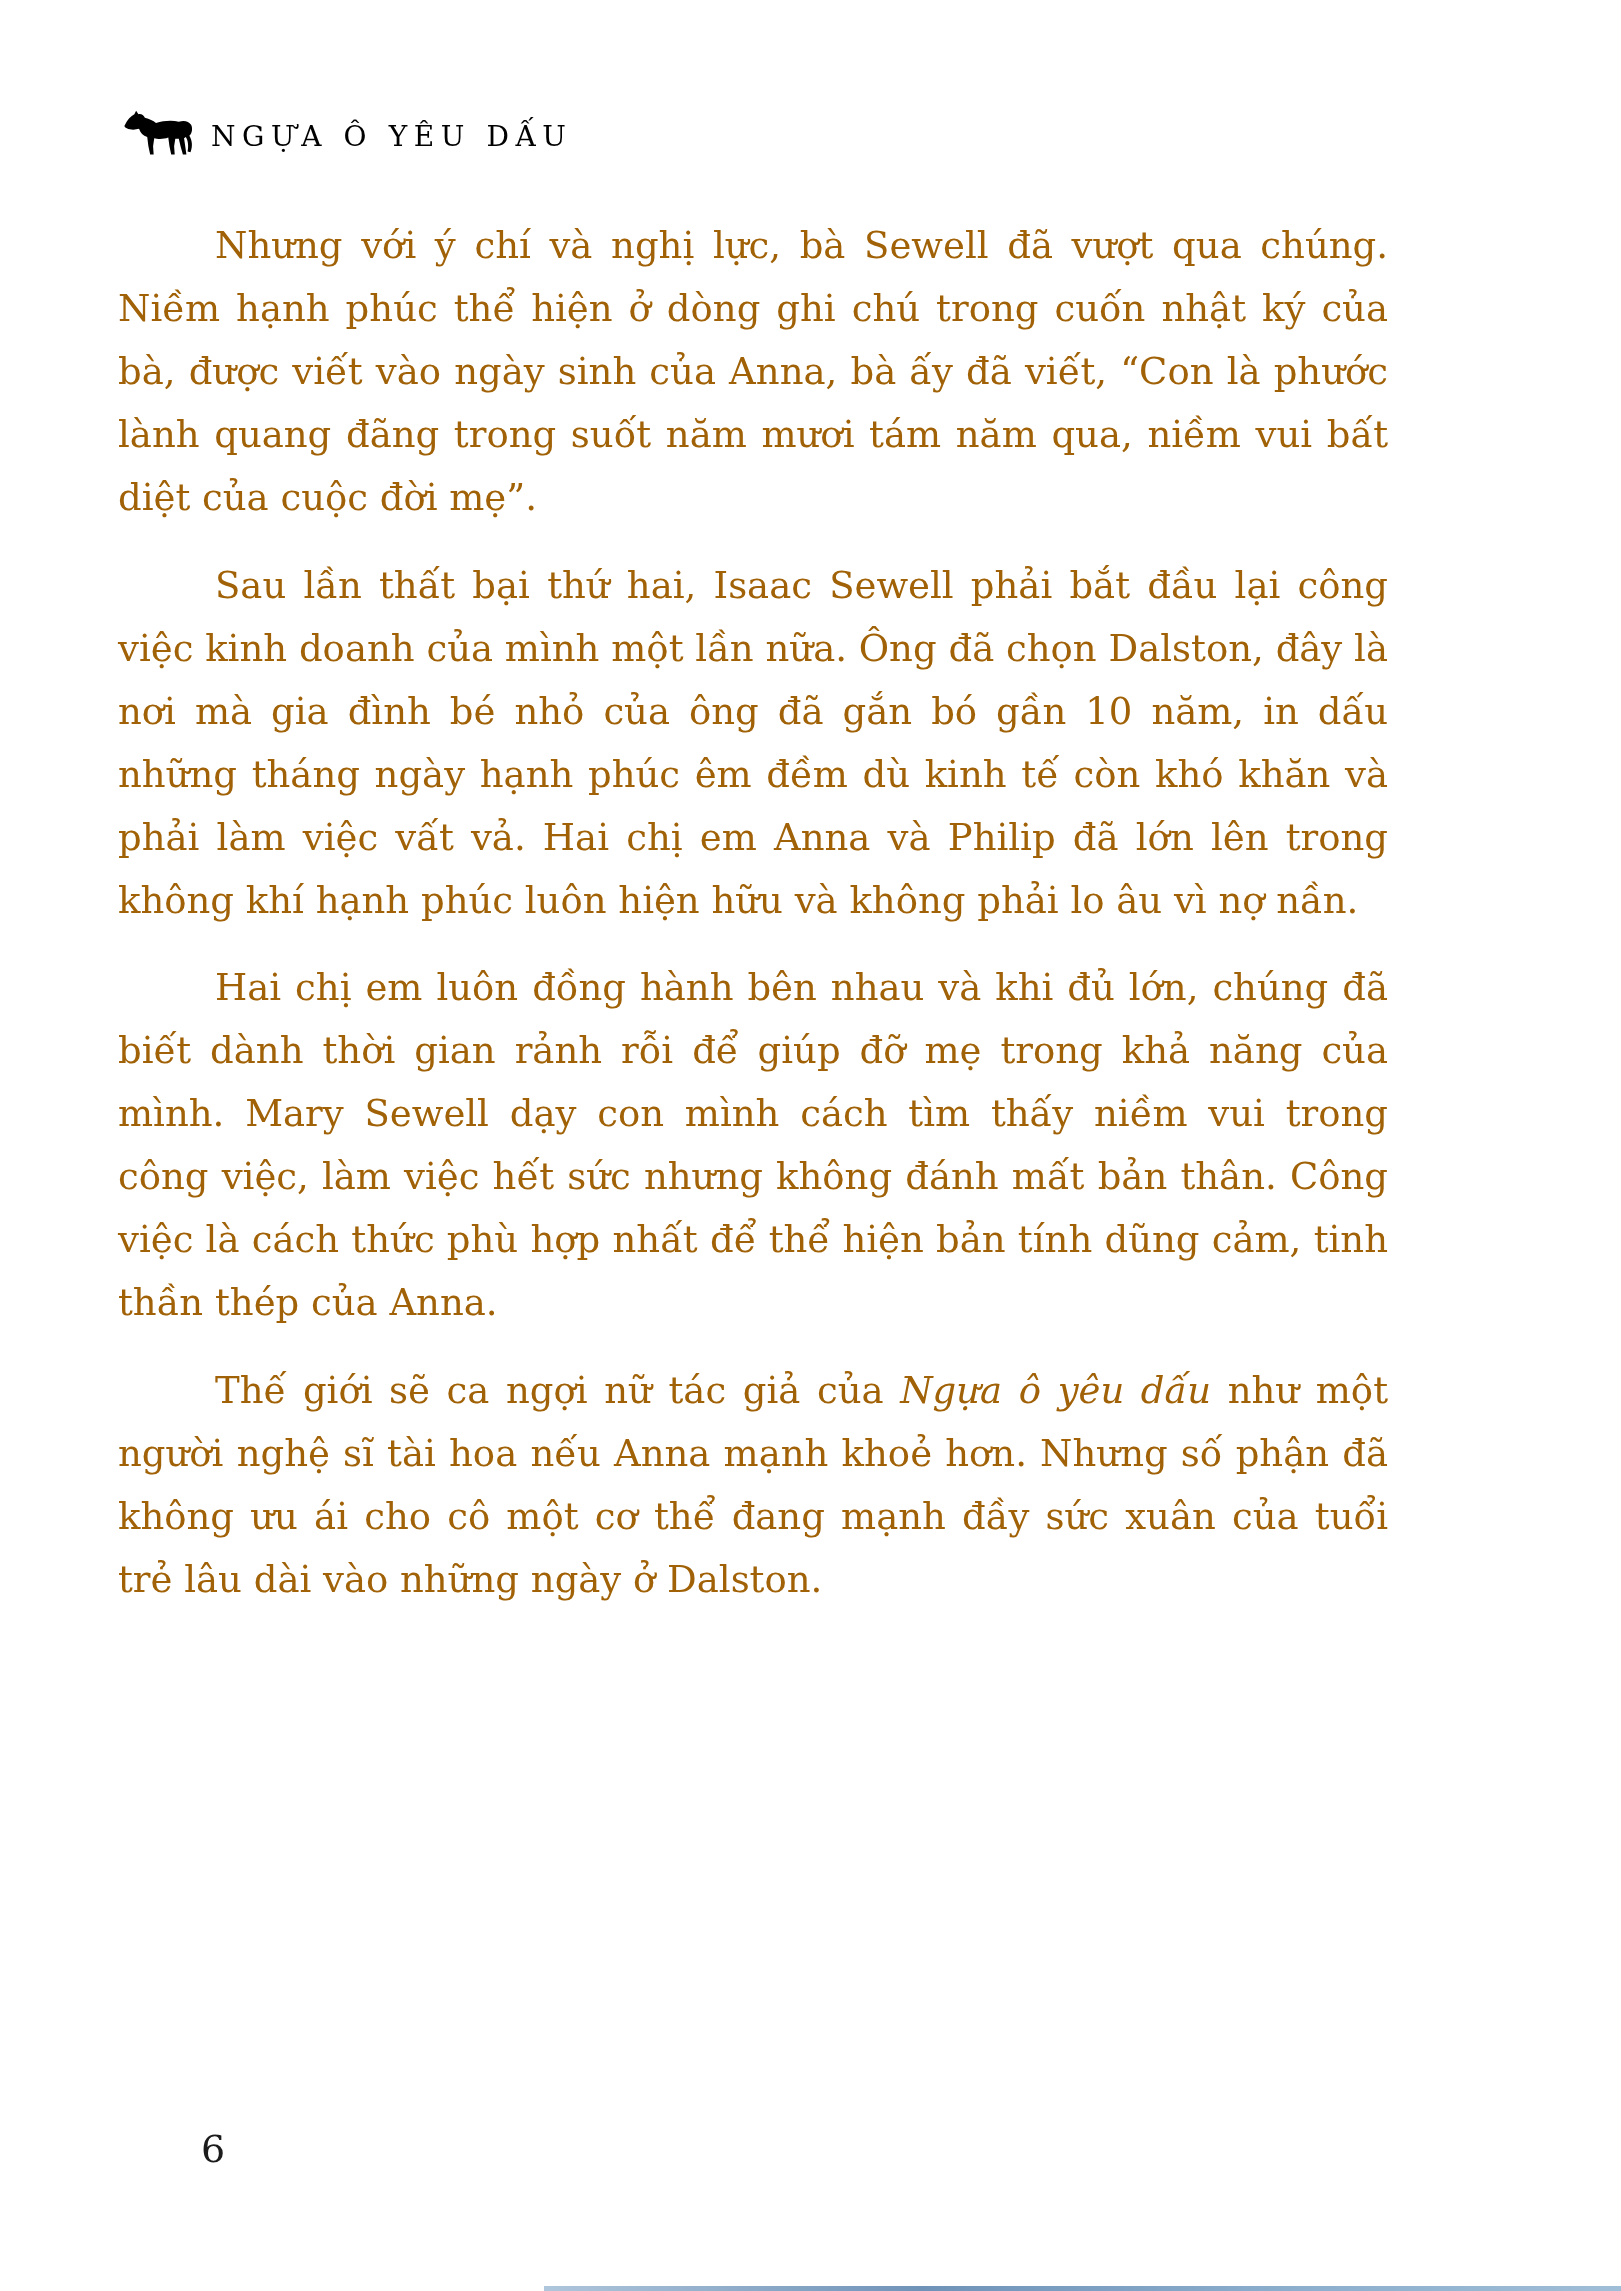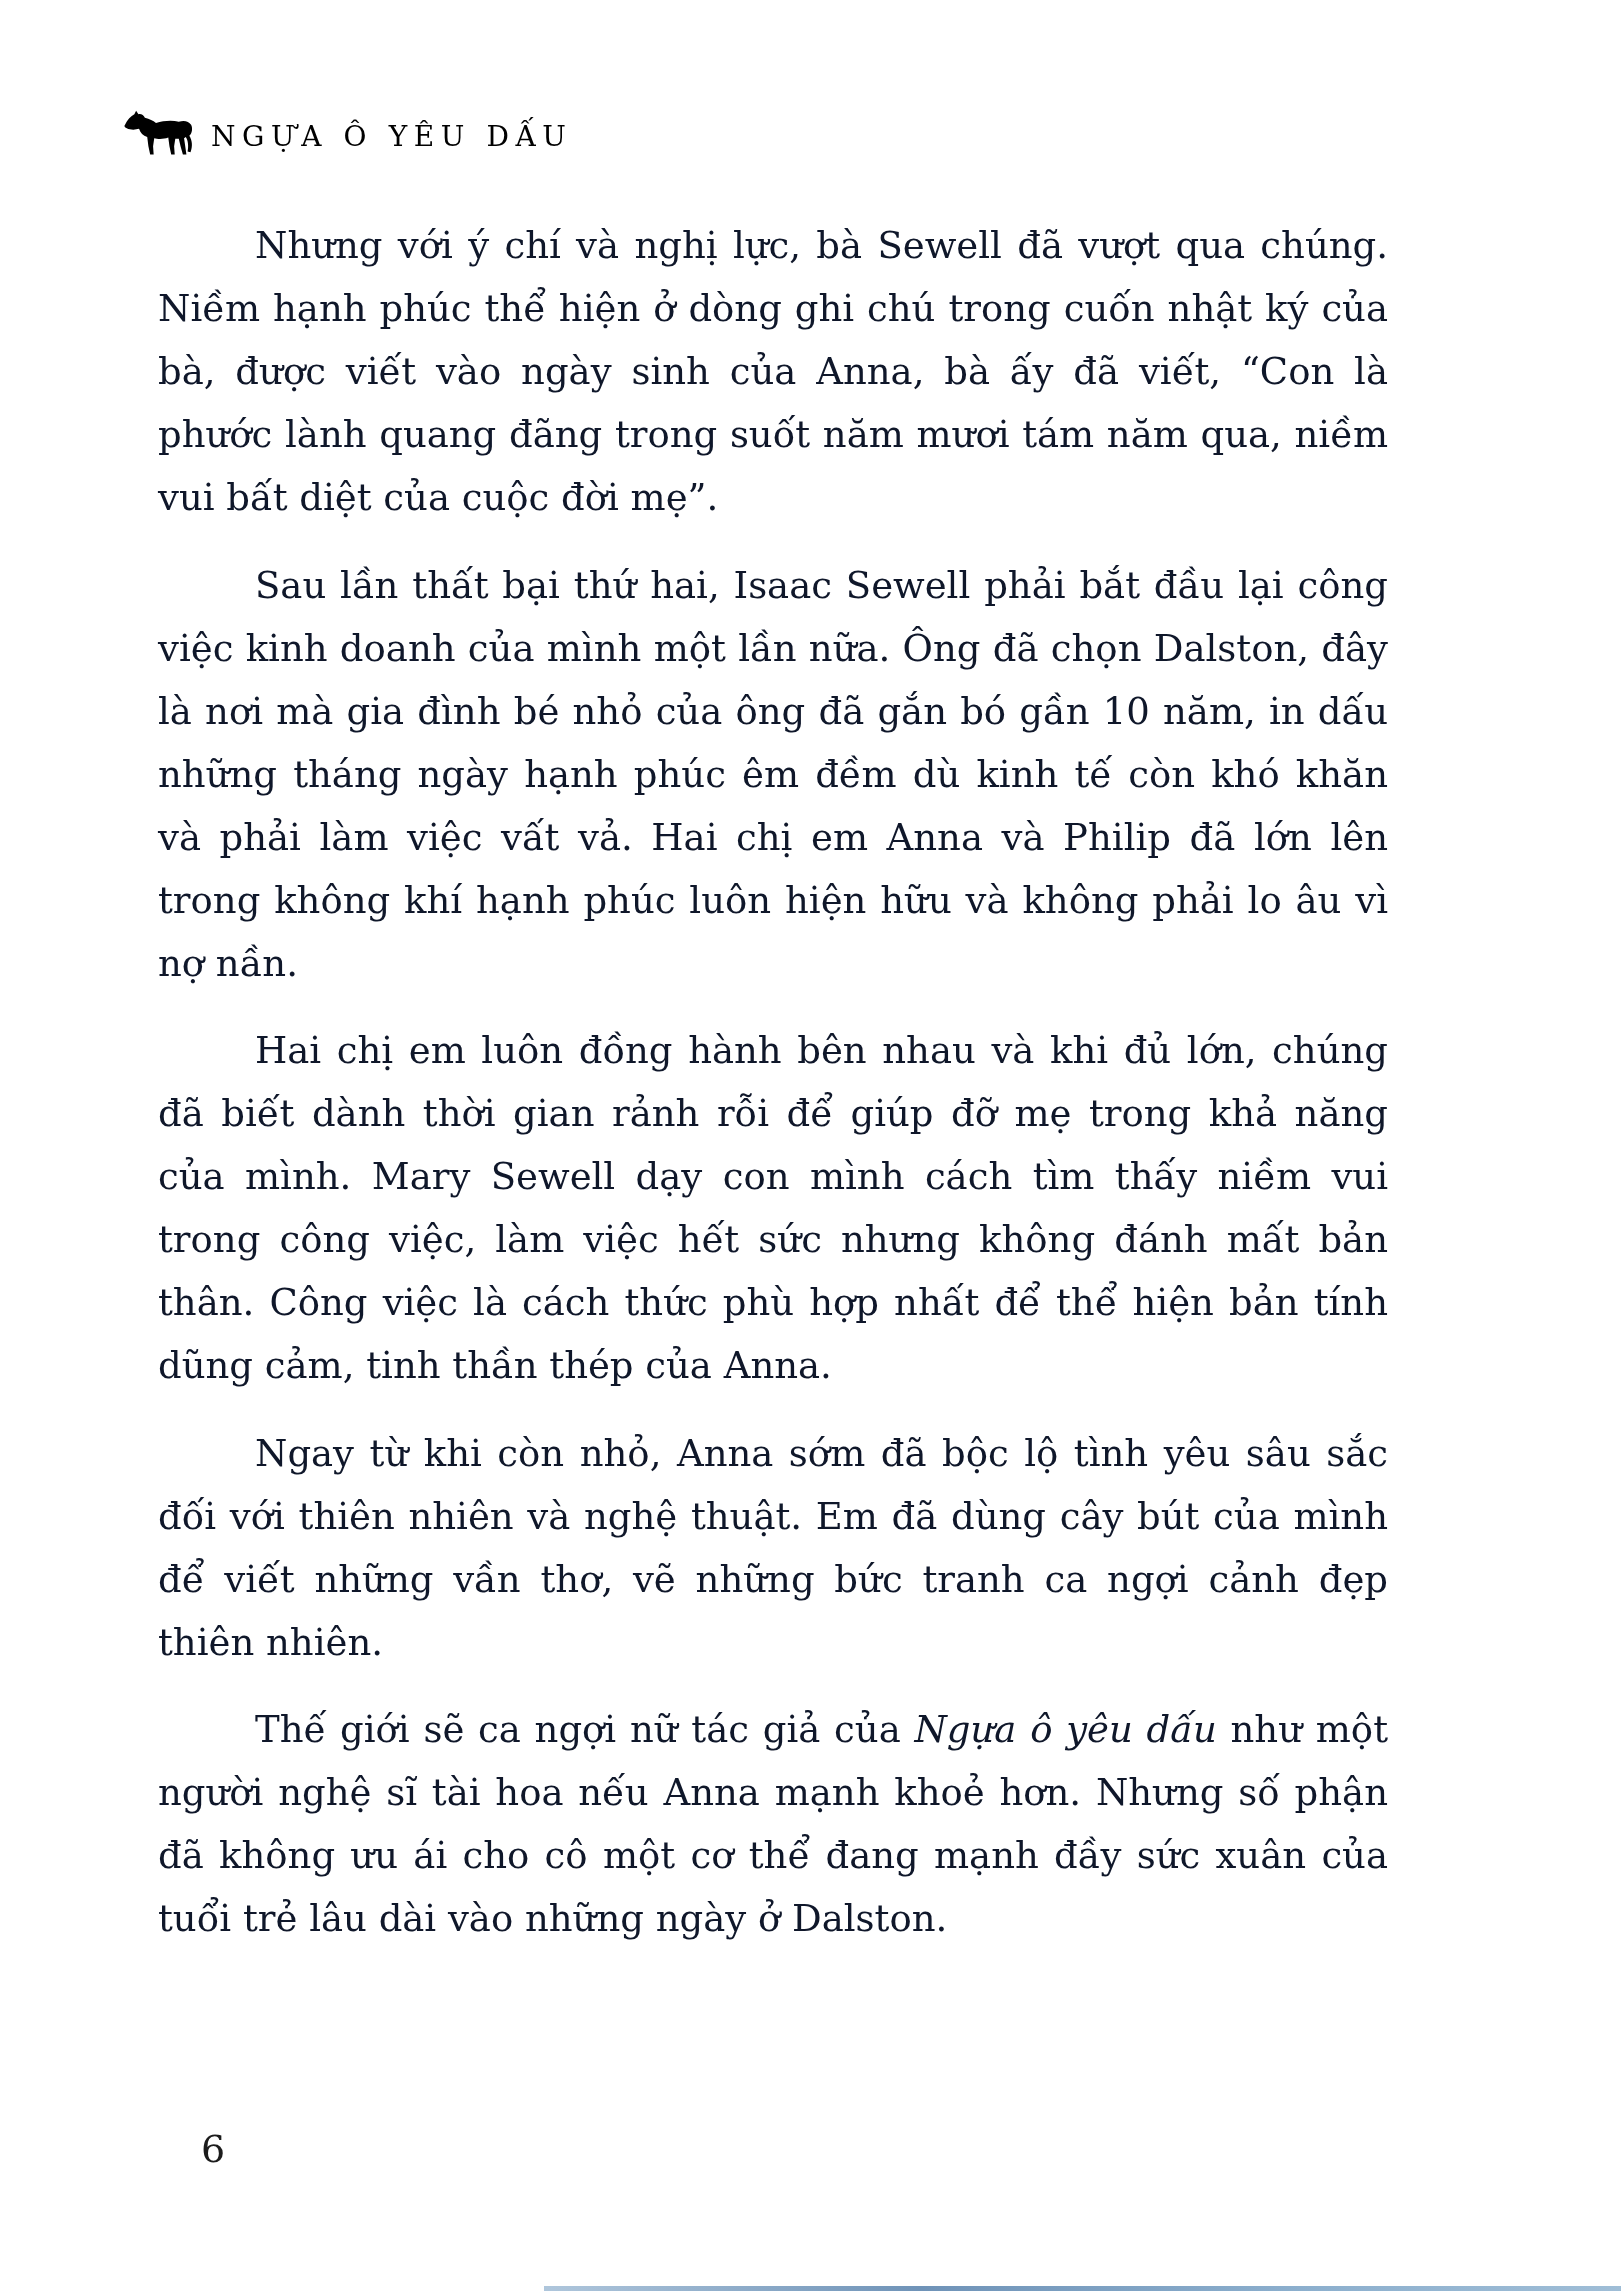--- a/index.html
+++ b/index.html
@@ -41,22 +41,21 @@
     white-space: nowrap;
     padding-top: 5.7px;
   }
   .body-text { }
   .para {
     font-size: 37px;
     line-height: 63px;
     text-align: justify;
     text-indent: 97px;
     margin-bottom: 24.6px;
-    color: #0f172a;
-    margin-left: 40px;
+    color: #a16207;
   }
   .para em { font-style: italic; }
   .page-number {
     position: absolute;
     left: 201px;
     top: 2127px;
     font-size: 38px;
     color: #1c1c1c;
   }
   .bottom-edge-line {
@@ -98,21 +97,20 @@
           C11 29 10 27 12 25 Z"></path>
       </svg>
     </span>
     <span class="book-title">NGỰA Ô YÊU DẤU</span>
   </div>
 
   <div class="body-text">
       <p class="para"><span>Nhưng với ý chí và nghị lực, bà Sewell đã vượt qua chúng. Niềm hạnh phúc thể hiện ở dòng ghi chú trong cuốn nhật ký của bà, được viết vào ngày sinh của Anna, bà ấy đã viết, “Con là phước lành quang đãng trong suốt năm mươi tám năm qua, niềm vui bất diệt của cuộc đời mẹ”.</span></p>
       <p class="para"><span>Sau lần thất bại thứ hai, Isaac Sewell phải bắt đầu lại công việc kinh doanh của mình một lần nữa. Ông đã chọn Dalston, đây là nơi mà gia đình bé nhỏ của ông đã gắn bó gần 10 năm, in dấu những tháng ngày hạnh phúc êm đềm dù kinh tế còn khó khăn và phải làm việc vất vả. Hai chị em Anna và Philip đã lớn lên trong không khí hạnh phúc luôn hiện hữu và không phải lo âu vì nợ nần.</span></p>
       <p class="para"><span>Hai chị em luôn đồng hành bên nhau và khi đủ lớn, chúng đã biết dành thời gian rảnh rỗi để giúp đỡ mẹ trong khả năng của mình. Mary Sewell dạy con mình cách tìm thấy niềm vui trong công việc, làm việc hết sức nhưng không đánh mất bản thân. Công việc là cách thức phù hợp nhất để thể hiện bản tính dũng cảm, tinh thần thép của Anna.</span></p>
-      <p class="para"><span>Ngay từ khi còn nhỏ, Anna sớm đã bộc lộ tình yêu sâu sắc đối với thiên nhiên và nghệ thuật. Em đã dùng cây bút của mình để viết những vần thơ, vẽ những bức tranh ca ngợi cảnh đẹp thiên nhiên.</span></p>
       <p class="para"><span>Thế giới sẽ ca ngợi nữ tác giả của </span><em>Ngựa ô yêu dấu</em><span> như một người nghệ sĩ tài hoa nếu Anna mạnh khoẻ hơn. Nhưng số phận đã không ưu ái cho cô một cơ thể đang mạnh đầy sức xuân của tuổi trẻ lâu dài vào những ngày ở Dalston.</span></p>
     </div>
 
   <div class="page-number">6</div>
 
   <div class="bottom-edge-line"></div>
 
 </div>
 
 

